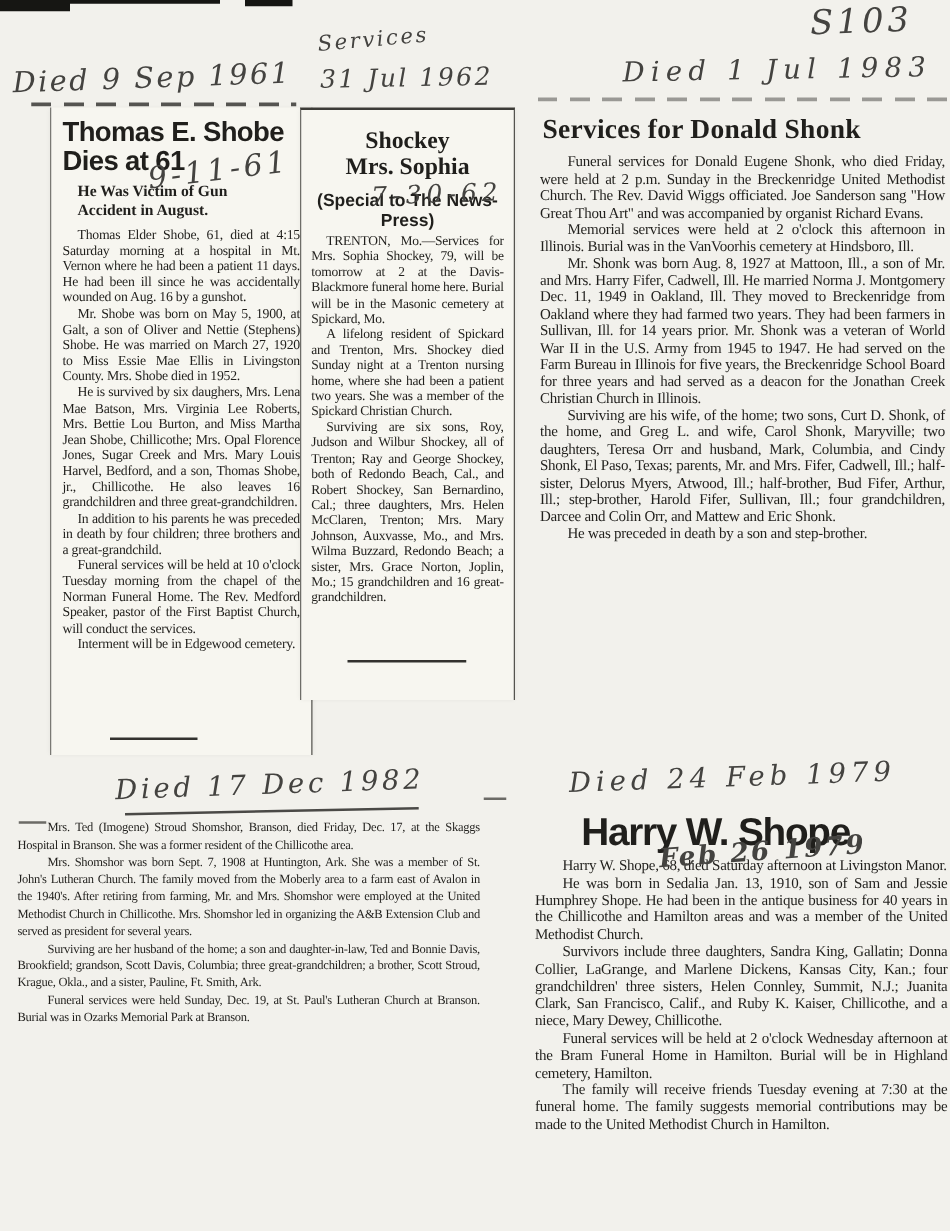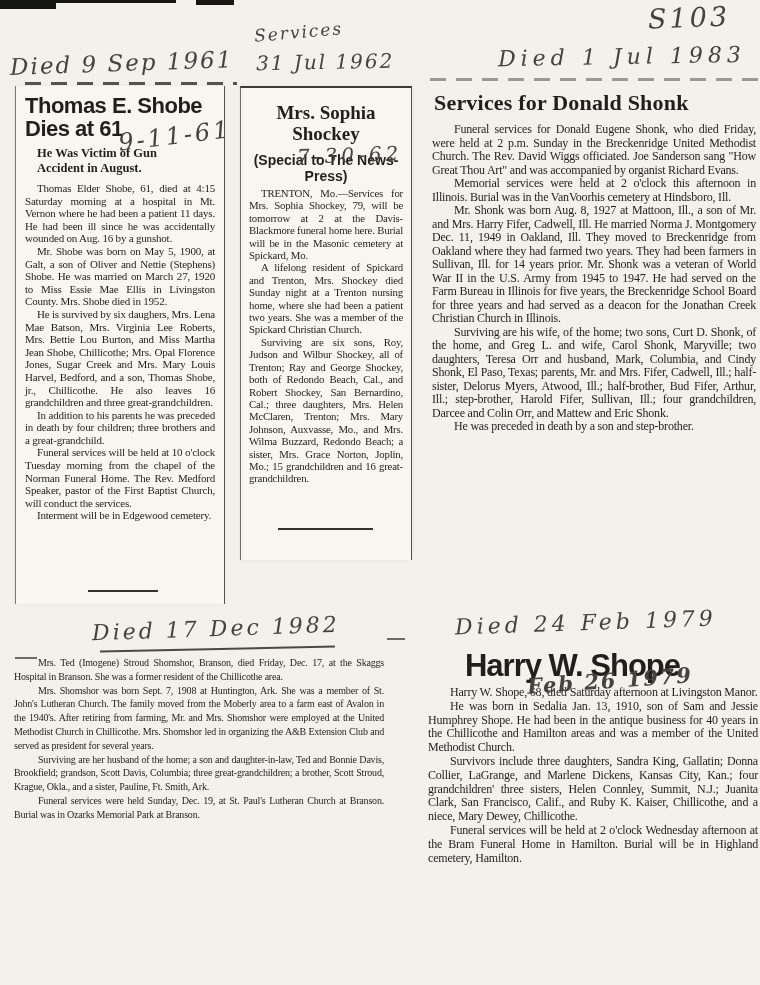--- a/index.html
+++ b/index.html
@@ -43,21 +43,21 @@
     font-weight:bold;
     letter-spacing:-0.5px;
   }
   .headline-serif{
     font-family:"Liberation Serif", serif;
     font-weight:bold;
   }
   .mark{position:absolute;background:#161613;}
 
   
-  #clip-shobe{left:15px;top:86px;width:210px;height:518px;border-left:1px solid #7a7974;border-right:1px solid #55544f;padding:6px 9px 0 9px;box-sizing:border-box;}
+  #clip-shobe{left:40px;top:86px;width:210px;height:518px;border-left:1px solid #7a7974;border-right:1px solid #55544f;padding:6px 9px 0 9px;box-sizing:border-box;}
   #clip-shobe .news{font-size:11px;line-height:12.6px;}
   #shobe-title{font-size:22px;line-height:23px;margin:2px 0 2px 0;}
   #shobe-sub{font-size:12.5px;line-height:15px;font-weight:bold;margin:6px 0 6px 12px;font-family:"Liberation Serif",serif;}
 
   
   #clip-shockey{left:240px;top:86px;width:172px;height:474px;border-left:1px solid #6e6d68;border-right:1px solid #55544f;border-top:2px solid #3c3b37;padding:10px 8px 0 8px;box-sizing:border-box;}
   #clip-shockey .news{font-size:10.8px;line-height:12.4px;}
   #shockey-title{font-size:19px;line-height:21px;text-align:center;margin:4px 0 0 0;}
   #shockey-credit{font-size:14px;text-align:center;font-weight:bold;margin:8px 0 3px 0;font-family:"Liberation Sans",sans-serif;}
 
@@ -117,22 +117,22 @@
     <p>In addition to his parents he was preceded in death by four children; three brothers and a great-grandchild.</p>
     <p>Funeral services will be held at 10 o'clock Tuesday morning from the chapel of the Norman Funeral Home.  The Rev. Medford Speaker, pastor of the First Baptist Church, will conduct the services.</p>
     <p>Interment will be in Edgewood cemetery.</p>
   </div>
 </div>
 <div class="hand" style="left:118px;top:122px;font-size:24px;transform:rotate(-7deg);letter-spacing:3px;">9-11-61</div>
 <div class="rule" style="left:88px;top:590px;width:70px;"></div>
 
 <div class="clip" id="clip-shockey">
   <div class="headline-serif" id="shockey-title">
+    <div>Shockey</div>
     <div>Mrs. Sophia</div>
-    <div>Shockey</div>
   </div>
   <div id="shockey-credit">(Special to The News-Press)</div>
   <div class="news">
     <p>TRENTON, Mo.—Services for Mrs. Sophia Shockey, 79, will be tomorrow at 2 at the Davis-Blackmore funeral home here. Burial will be in the Masonic cemetery at Spickard, Mo.</p>
     <p>A lifelong resident of Spickard and Trenton, Mrs. Shockey died Sunday night at a Trenton nursing home, where she had been a patient two years. She was a member of the Spickard Christian Church.</p>
     <p>Surviving are six sons, Roy, Judson and Wilbur Shockey, all of Trenton; Ray and George Shockey, both of Redondo Beach, Cal., and Robert Shockey, San Bernardino, Cal.; three daughters, Mrs. Helen McClaren, Trenton; Mrs. Mary Johnson, Auxvasse, Mo., and Mrs. Wilma Buzzard, Redondo Beach; a sister, Mrs. Grace Norton, Joplin, Mo.; 15 grandchildren and 16 great-grandchildren.</p>
   </div>
 </div>
 <div class="hand" style="left:297px;top:143px;font-size:20px;transform:rotate(-2deg);letter-spacing:4px;">7-30-62</div>
 <div class="rule" style="left:278px;top:528px;width:95px;"></div>
@@ -160,15 +160,16 @@
 </div>
 
 <div class="rule" style="left:387px;top:638px;width:18px;background:#6c6b66;"></div>
 <div class="clip" id="clip-shope">
   <div class="headline-sans" id="shope-title">Harry W. Shope</div>
   <div class="news">
     <p>Harry W. Shope, 68, died Saturday afternoon at Livingston Manor.</p>
     <p>He was born in Sedalia Jan. 13, 1910, son of Sam and Jessie Humphrey Shope. He had been in the antique business for 40 years in the Chillicothe and Hamilton areas and was a member of the United Methodist Church.</p>
     <p>Survivors include three daughters, Sandra King, Gallatin; Donna Collier, LaGrange, and Marlene Dickens, Kansas City, Kan.; four grandchildren' three sisters, Helen Connley, Summit, N.J.; Juanita Clark, San Francisco, Calif., and Ruby K. Kaiser, Chillicothe, and a niece, Mary Dewey, Chillicothe.</p>
     <p>Funeral services will be held at 2 o'clock Wednesday afternoon at the Bram Funeral Home in Hamilton. Burial will be in Highland cemetery, Hamilton.</p>
+    <p>The family will receive friends Tuesday evening at 7:30 at the funeral home. The family suggests memorial contributions may be made to the United Methodist Church in Hamilton.</p>
   </div>
 </div>
 <div class="hand" style="left:527px;top:668px;font-size:21px;transform:rotate(-4deg);letter-spacing:2px;font-weight:bold;">Feb 26 1979</div>
 
 </body></html>

